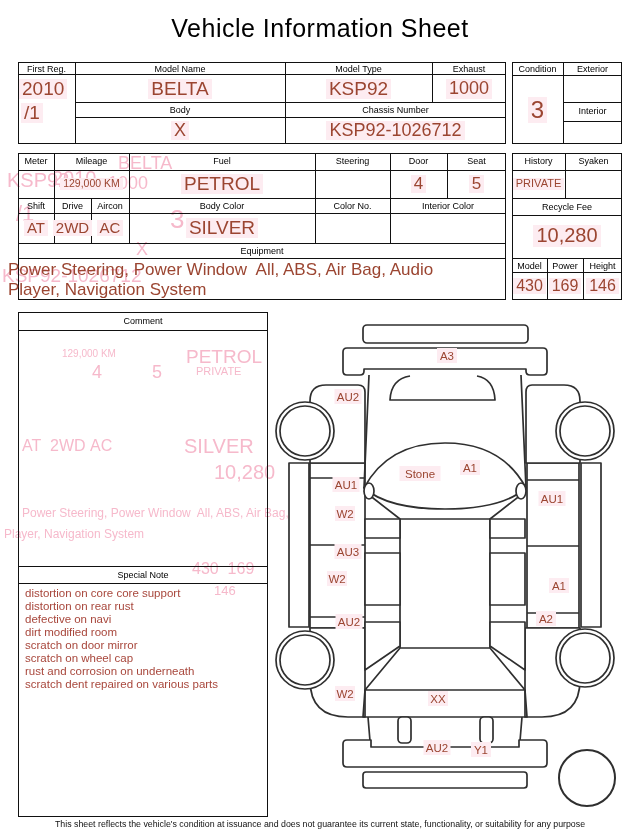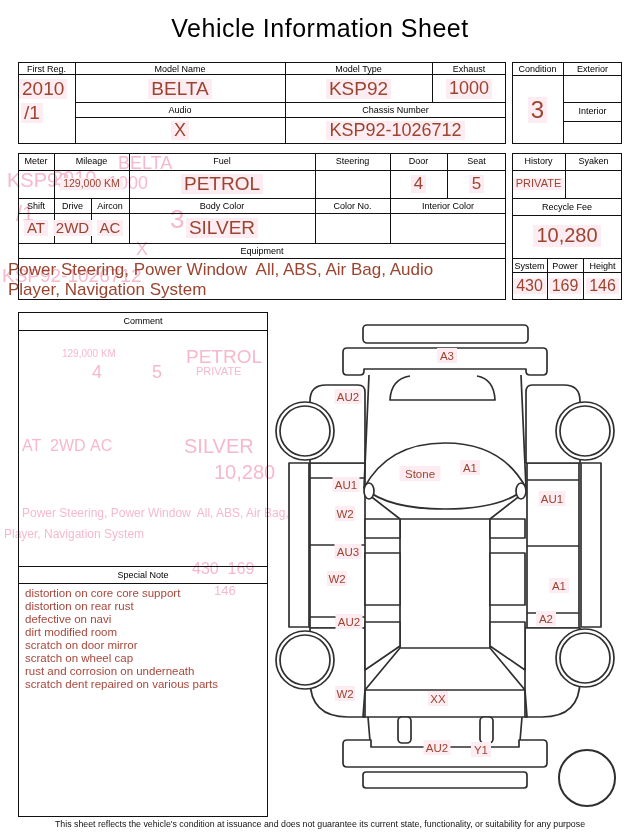--- a/index.html
+++ b/index.html
@@ -81,21 +81,21 @@
   <div class="lab" style="left:285px;top:63px;width:147px;height:11px">Model Type</div>
   <div class="val" style="left:285px;top:76px;width:147px;height:26px;font-size:19px">
       <span class="vhl">KSP92</span>
     </div>
 
   <div class="lab" style="left:432px;top:63px;width:74px;height:11px">Exhaust</div>
   <div class="val" style="left:432px;top:76px;width:74px;height:26px;font-size:18px">
       <span class="vhl">1000</span>
     </div>
 
-  <div class="lab" style="left:75px;top:104px;width:210px;height:11px">Audio</div>
+  <div class="lab" style="left:75px;top:104px;width:210px;height:11px">Body</div>
   <div class="val" style="left:75px;top:118px;width:210px;height:25px;font-size:18px">
       <span class="vhl">X</span>
     </div>
 
   <div class="lab" style="left:285px;top:104px;width:221px;height:11px">Chassis Number</div>
   <div class="val" style="left:285px;top:118px;width:221px;height:25px;font-size:18px">
       <span class="vhl">KSP92-1026712</span>
     </div>
 
   <div class="box" style="left:512px;top:62px;width:110px;height:82px"></div>
@@ -178,21 +178,21 @@
 
   <div class="lab" style="left:512px;top:155px;width:53px;height:11px">History</div>
   <div class="lab" style="left:565px;top:155px;width:57px;height:11px">Syaken</div>
   <div class="val" style="left:512px;top:172px;width:53px;height:24px;font-size:11px">
       <span class="vhl">PRIVATE</span>
     </div>
   <div class="lab" style="left:512px;top:201px;width:110px;height:11px">Recycle Fee</div>
   <div class="val" style="left:512px;top:217px;width:110px;height:38px;font-size:20px">
       <span class="vhl">10,280</span>
     </div>
-  <div class="lab" style="left:512px;top:260px;width:35px;height:11px">System</div>
+  <div class="lab" style="left:512px;top:260px;width:35px;height:11px">Model</div>
   <div class="lab" style="left:547px;top:260px;width:36px;height:11px">Power</div>
   <div class="lab" style="left:583px;top:260px;width:39px;height:11px">Height</div>
   <div class="val" style="left:512px;top:273px;width:35px;height:26px;font-size:16px">
       <span class="vhl">430</span>
     </div>
   <div class="val" style="left:547px;top:273px;width:36px;height:26px;font-size:16px">
       <span class="vhl">169</span>
     </div>
   <div class="val" style="left:583px;top:273px;width:39px;height:26px;font-size:16px">
       <span class="vhl">146</span>

